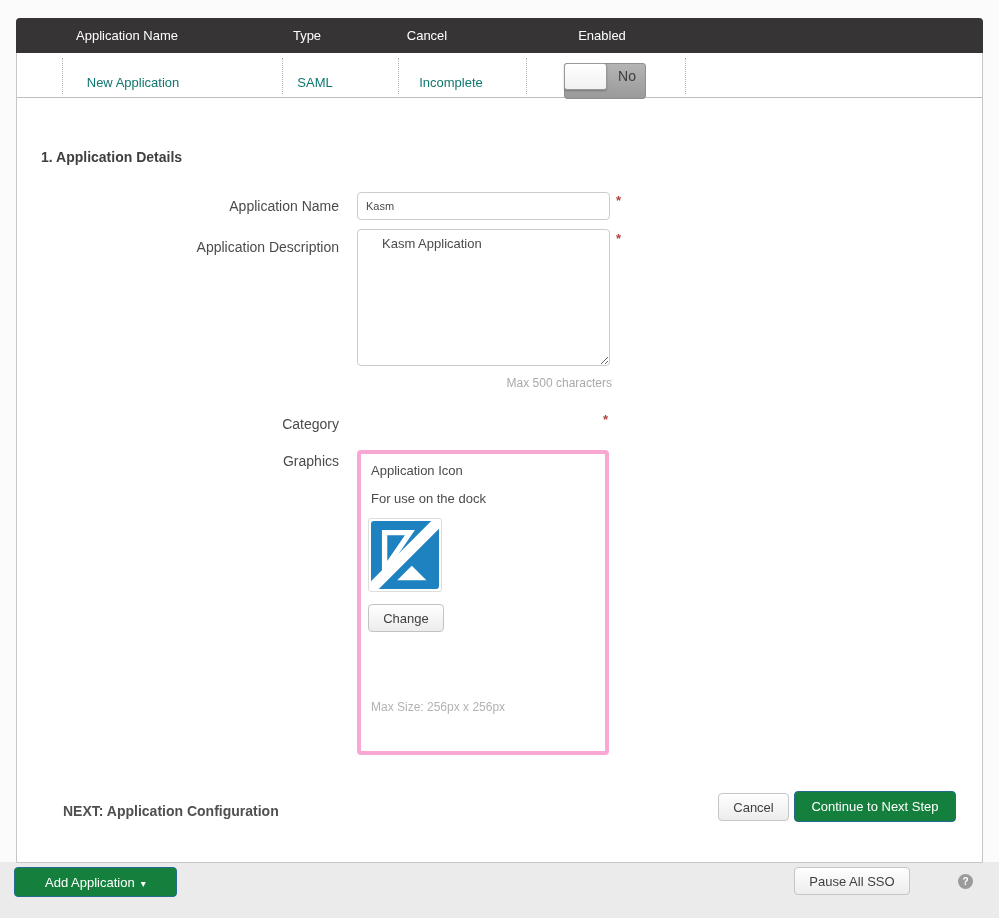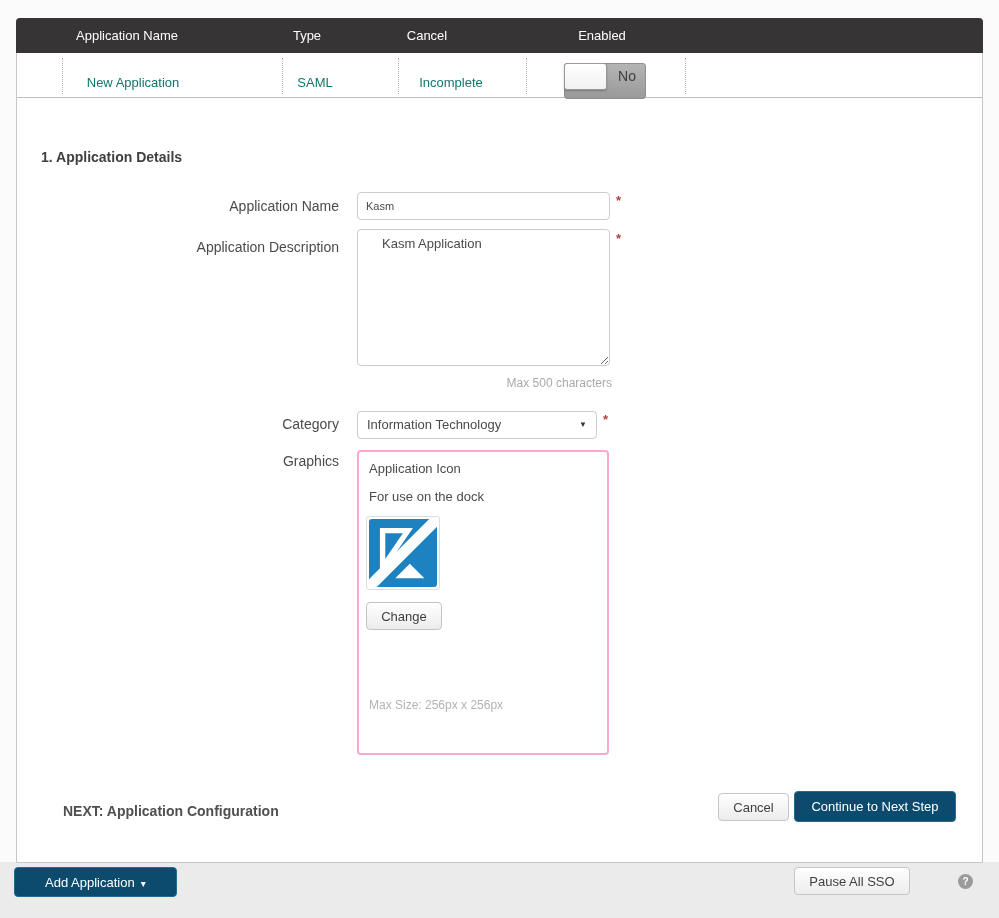--- a/index.html
+++ b/index.html
@@ -104,21 +104,21 @@
     border:1px solid #ccc; border-radius:4px; background:#fff;
     font-size:13px; color:#4a4a4a; line-height:26px; padding:0 24px 0 9px;
     cursor:pointer; white-space:nowrap; overflow:hidden;
   }
   .select-caret {
     position:absolute; right:9px; top:0; line-height:26px;
     font-size:8px; color:#333;
   }
   .graphics-panel {
     position:absolute; left:340px; top:431px; width:252px; height:305px;
-    border:2px solid #f9a8d4; border-radius:4px; background:#fff;text-decoration:underline;
+    border:4px solid #f9a8d4; border-radius:4px; background:#fff;text-decoration:underline;
   }
   .gp-title { position:absolute; left:10px; top:9px;  font-size:13px; color:#4b4b4b; }
   .gp-sub   { position:absolute; left:10px; top:37px; font-size:13px; color:#4b4b4b; }
   .gp-icon-frame {
     position:absolute; left:7px; top:64px; width:74px; height:74px;
     border:1px solid #ddd; border-radius:3px; background:#fff; padding:2px;
   }
   .gp-change {
     position:absolute; left:7px; top:150px; width:76px; height:28px;
     background:linear-gradient(#ffffff,#ececec);
@@ -130,21 +130,21 @@
   .next-hint {
     position:absolute; left:46px; top:784px;
     font-size:14px; font-weight:bold; color:#4f4f4f;
   }
   .btn-light {
     background:linear-gradient(#ffffff,#ececec);
     border:1px solid #c6c6c6; border-radius:4px;
     font-family:inherit; font-size:13px; color:#3f3f3f; cursor:pointer;
   }
   .btn-primary {
-    background:#0c4a6e;
+    background:#15803d;
     border:1px solid #236b90; border-radius:4px;
     font-family:inherit; font-size:13px; color:#ffffff; cursor:pointer;
   }
   .cancel-btn   { position:absolute; left:701px; top:774px; width:71px; height:28px; }
   .continue-btn { position:absolute; left:777px; top:772px; width:162px; height:31px; }
 
   
   .add-app-btn {
     position:absolute; left:14px; top:867px; height:30px; padding:0 30px;
     font-size:13px;
@@ -199,24 +199,20 @@
     <label class="form-label" style="left:92px; top:179px">Application Name</label>
     <input class="text-input" type="text" value="Kasm" style="">
     <span class="req" style="left:599px; top:174px">*</span>
 
     <label class="form-label" style="left:92px; top:220px">Application Description</label>
     <textarea class="desc-area" style="">Kasm Application</textarea>
     <span class="req" style="left:599px; top:212px">*</span>
     <div class="char-hint">Max 500 characters</div>
 
     <label class="form-label" style="left:92px; top:397px">Category</label>
-    <div class="select-box">
-      <span>Information Technology</span>
-      <span class="select-caret">▼</span>
-    </div>
     <span class="req" style="left:586px; top:393px">*</span>
 
     <label class="form-label" style="left:92px; top:434px">Graphics</label>
     <div class="graphics-panel">
       <div class="gp-title">Application Icon</div>
       <div class="gp-sub">For use on the dock</div>
       <div class="gp-icon-frame">
         <svg width="68" height="68" viewBox="0 0 70 70">
           <rect x="0" y="0" width="70" height="70" rx="3" fill="#1f82c0"></rect>
           <polygon points="0,62 62,0 70,0 70,8 8,70 0,70" fill="#ffffff"></polygon>

